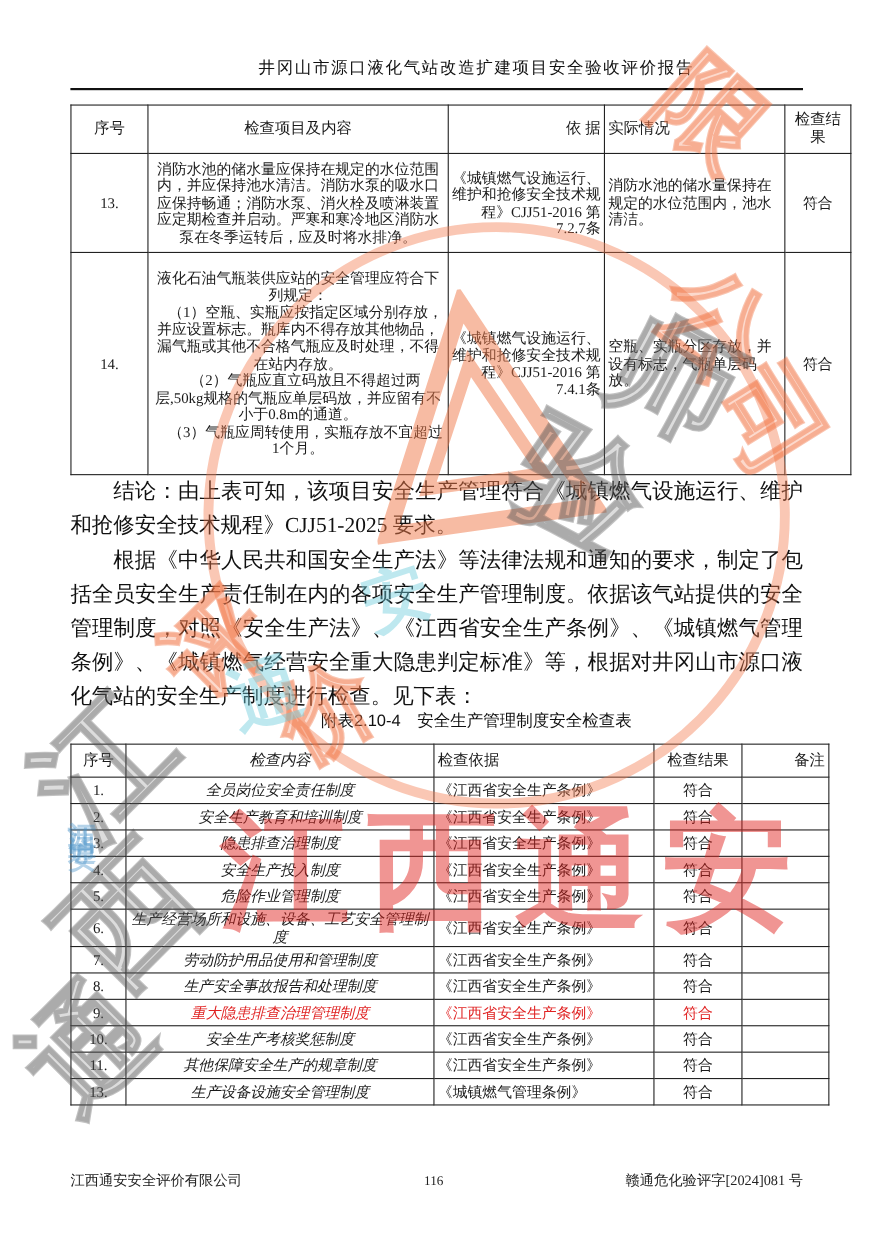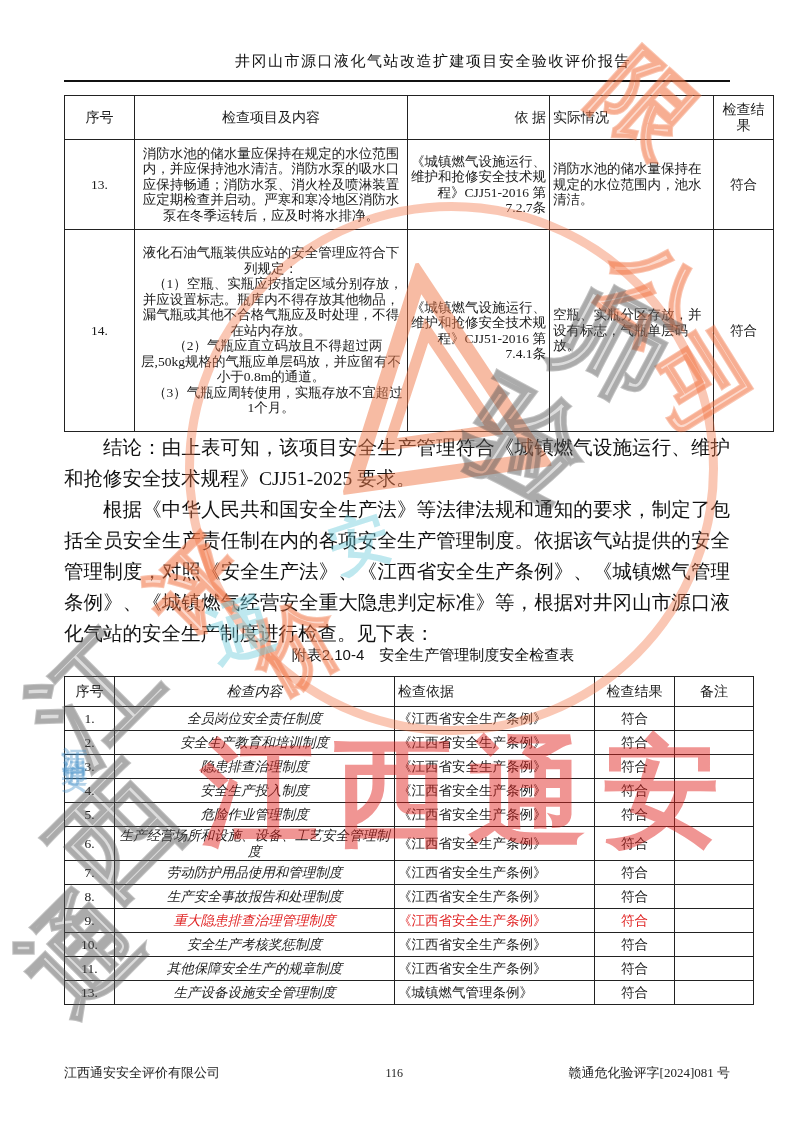--- a/index.html
+++ b/index.html
@@ -40,21 +40,21 @@
   
   .tbl-caption{
     position:absolute;top:646px;left:0;width:794px;text-align:center;
     font-size:15px;color:#111;
   }
   #table2{top:676px;}
   #table2 .c-no{width:43px;text-align:center;}
   #table2 .c-content{width:273px;text-align:center;font-style:italic;}
   #table2 .c-basis{width:193px;text-align:left;}
   #table2 .c-result{width:73px;text-align:center;}
-  #table2 .c-note{width:72px;text-align:center;}
+  #table2 .c-note{width:72px;text-align:right;}
   #table2 tr{height:24px;}
   #table2 tr.hrow{height:30px;}
   #table2 tr.red-row td:not(.c-no){color:#e02222;margin-left:20px;}
   
   .footer{
     position:absolute;top:1064px;left:64px;width:666px;
     display:flex;justify-content:space-between;align-items:baseline;
     font-size:13px;color:#222;
   }
   .footer .pageno{font-size:12px;}

